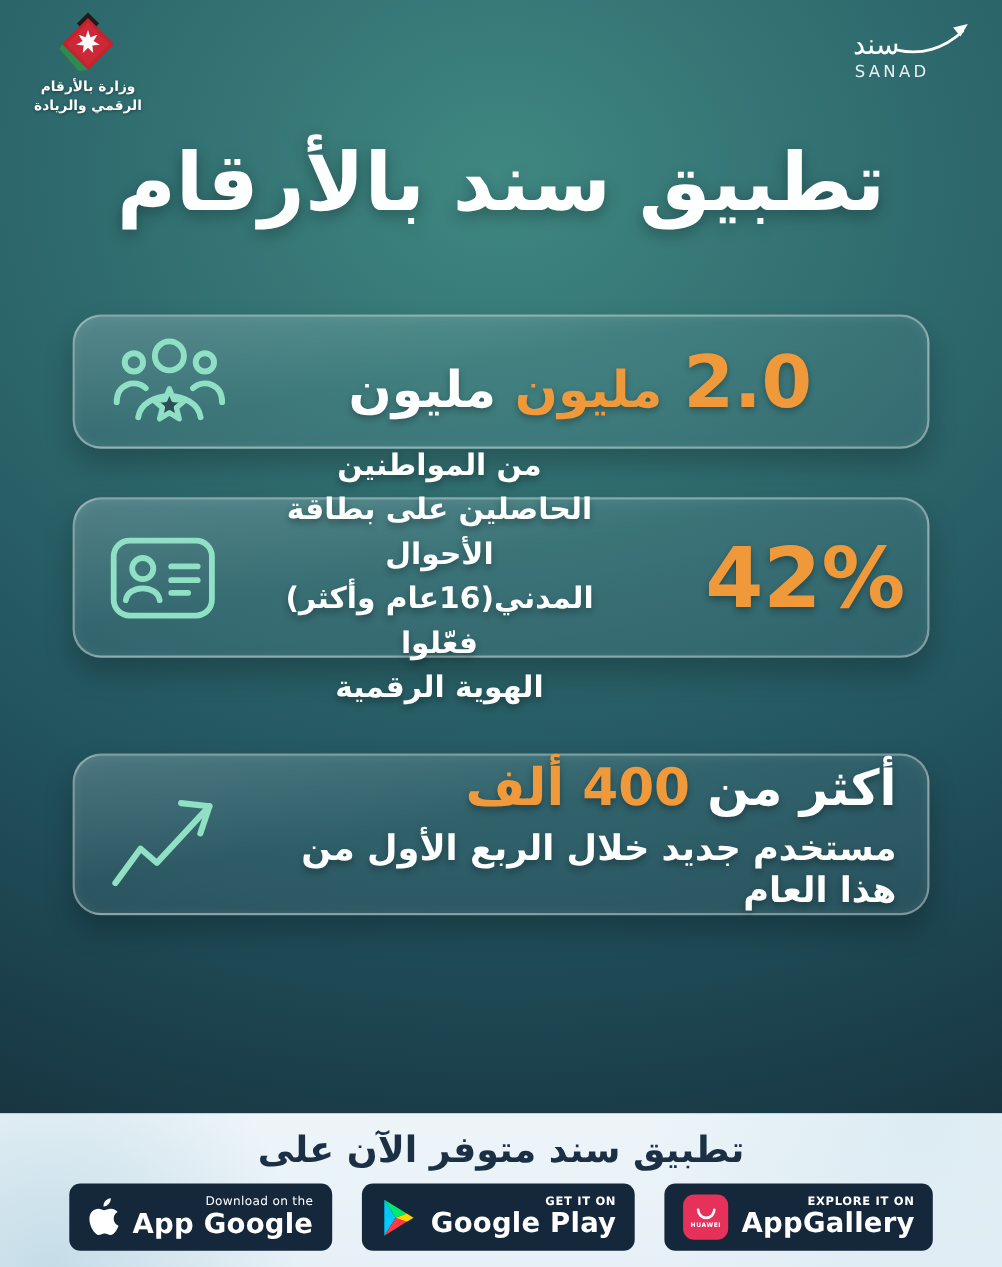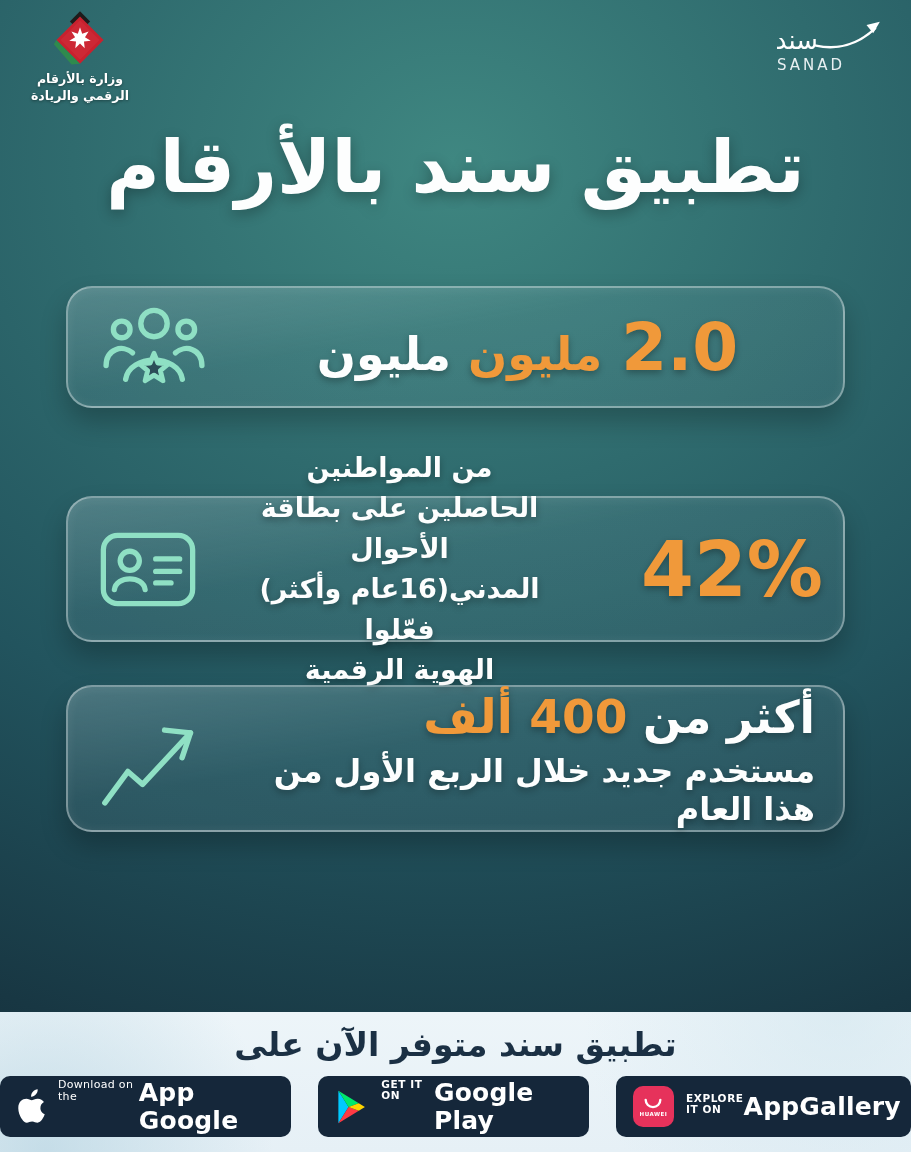--- a/index.html
+++ b/index.html
@@ -26,21 +26,21 @@
   
   .card{
     position:absolute; left:66px; width:779px; box-sizing:border-box;
     border-radius:26px;
     background:linear-gradient(170deg, rgba(225,240,245,.22) 0%, rgba(170,200,210,.10) 42%, rgba(140,170,180,.10) 100%);
     border:2px solid rgba(255,255,255,.38);
     box-shadow:0 14px 26px rgba(0,0,0,.24), inset 0 1px 12px rgba(255,255,255,.08);
     display:flex; align-items:center;
   }
   .card-1{top:286px;height:122px;}
-  .card-2{top:496px;height:146px;gap:48px;}
+  .card-2{top:452px;height:146px;gap:48px;}
   .card-3{top:685px;height:147px;}
   .stat-icon{flex:0 0 auto;}
   .stat-icon svg{display:block;}
   .mint{stroke:#8FE0C4;}
   .orange{color:#F0993A;}
   .shadowed{text-shadow:0 3px 7px rgba(0,0,0,.30);}
   
   .c1-icon{margin-left:34px;}
   .c1-text{flex:1;text-align:center;direction:rtl;padding-left:14px;padding-right:8px;white-space:nowrap;}
   .c1-value{font-size:66px;font-weight:bold;letter-spacing:1px;}
@@ -66,21 +66,21 @@
   }
   .footer-title{margin:13px 0 0; text-align:center; direction:rtl; font-size:33px; font-weight:bold; color:#1B3044;}
   .badges{display:flex;justify-content:center;gap:27px;margin-top:12px;}
   .badge{
     height:61px; min-width:212px; box-sizing:border-box;
     background:#15273A; border-radius:10px;
     display:flex; align-items:center; padding:0 17px; color:#fff;
     cursor:pointer;
   }
   .badge-art{flex:0 0 auto;display:flex;align-items:center;justify-content:center;}
-  .badge-texts{display:flex;flex-direction:row;line-height:1.12;margin-left:12px;}
+  .badge-texts{display:flex;flex-direction:column;line-height:1.12;margin-left:12px;text-align:right;}
   .badge-tagline{font-size:11px;letter-spacing:.3px;}
   .badge-tagline.caps{font-size:10.5px;letter-spacing:.6px;font-weight:bold;}
   .badge-name{font-size:25px;font-weight:bold;letter-spacing:.2px;}
   .ag-tile{
     width:41px;height:41px;border-radius:10px;background:#E6325B;
     display:flex;flex-direction:column;align-items:center;justify-content:center;gap:1px;
   }
   .ag-tile .hw{font-size:5.5px;font-weight:bold;letter-spacing:.5px;color:#fff;}
 </style>
 </head>

